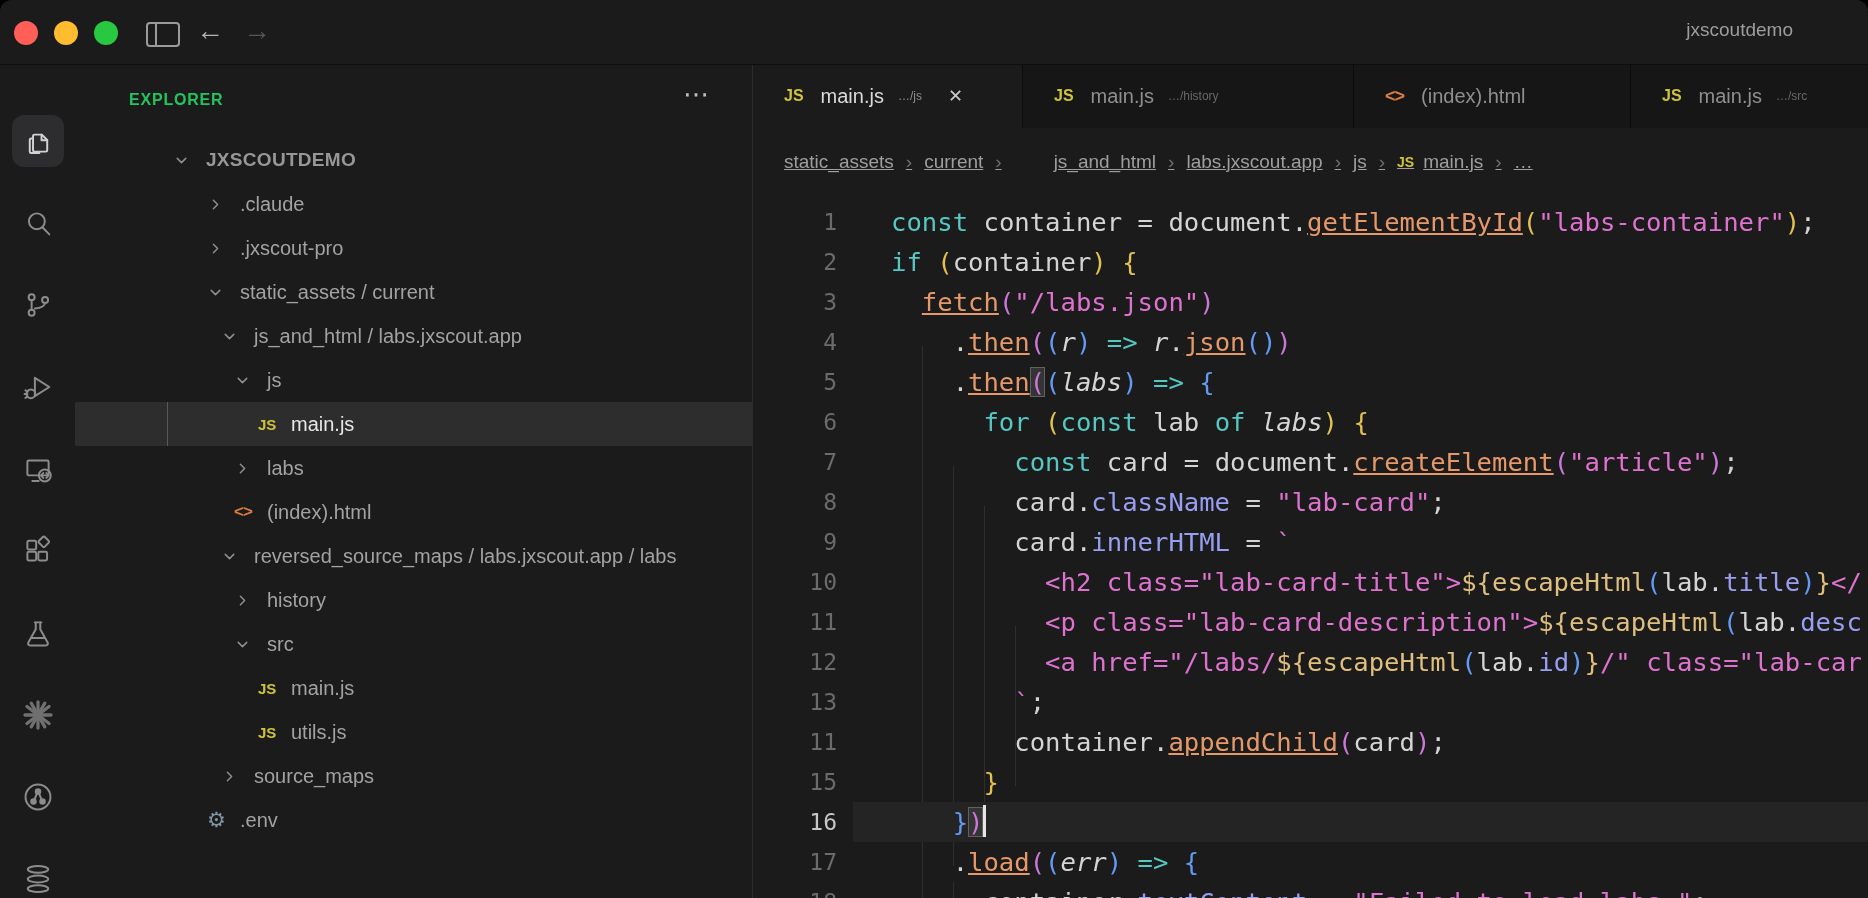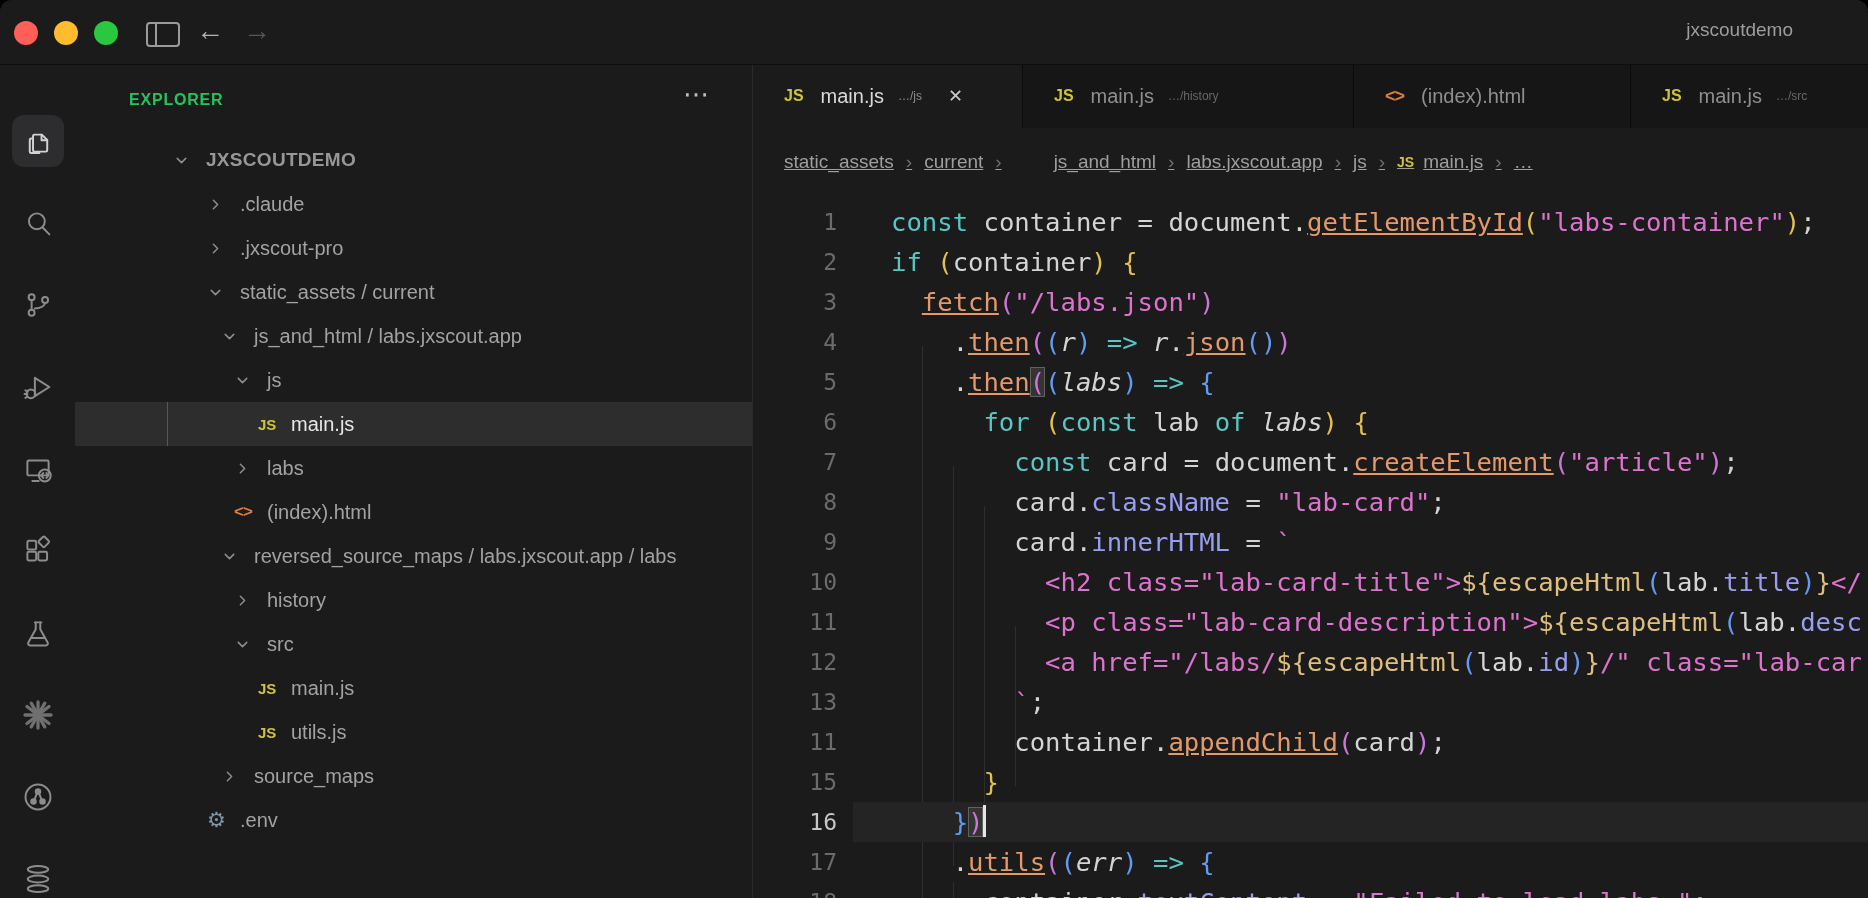--- a/index.html
+++ b/index.html
@@ -409,21 +409,21 @@
         <div class="cline">
           <span class="ln">15</span>
           <span class="lc"><span class="tk-pl">      </span><span class="tk-b1">}</span></span>
         </div>
         <div class="cline current">
           <span class="ln">16</span>
           <span class="lc"><span class="tk-pl">    </span><span class="tk-b3">}</span><span class="tk-b2 bm">)</span><span class="caret"></span></span>
         </div>
         <div class="cline">
           <span class="ln">17</span>
-          <span class="lc"><span class="tk-pl">    .</span><span class="tk-m">utils</span><span class="tk-b2">(</span><span class="tk-b3">(</span><span class="tk-pm">err</span><span class="tk-b3">)</span><span class="tk-pl"> </span><span class="tk-kw">=&gt;</span><span class="tk-pl"> </span><span class="tk-b3">{</span></span>
+          <span class="lc"><span class="tk-pl">    .</span><span class="tk-m">load</span><span class="tk-b2">(</span><span class="tk-b3">(</span><span class="tk-pm">err</span><span class="tk-b3">)</span><span class="tk-pl"> </span><span class="tk-kw">=&gt;</span><span class="tk-pl"> </span><span class="tk-b3">{</span></span>
         </div>
         <div class="cline">
           <span class="ln">18</span>
           <span class="lc"><span class="tk-pl">      </span><span class="tk-v">container</span><span class="tk-pl">.</span><span class="tk-pr">textContent</span><span class="tk-pl"> = </span><span class="tk-s">"Failed to load labs."</span><span class="tk-pl">;</span></span>
         </div>
       </div>
   </div>
 
 </div>
 

